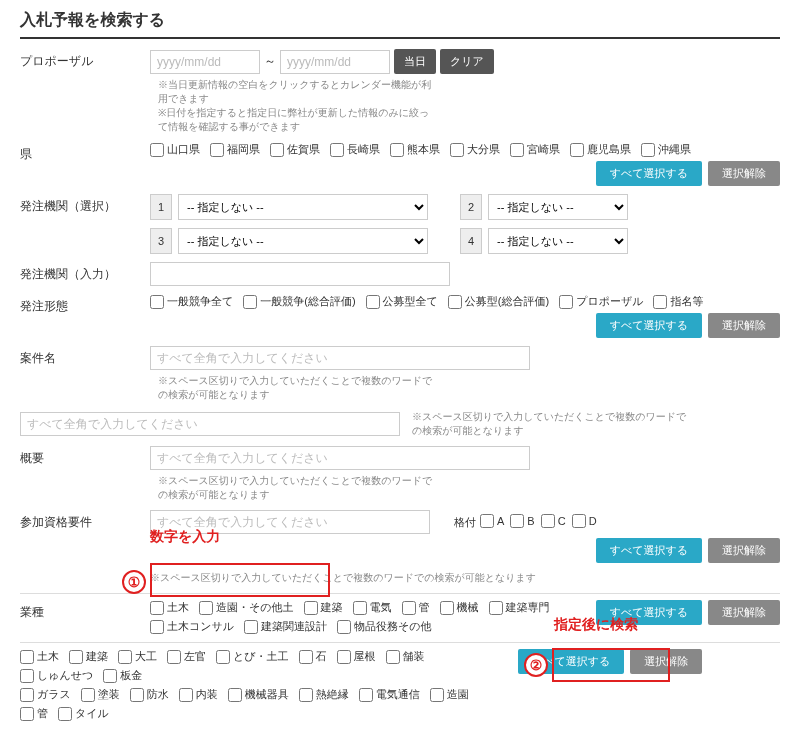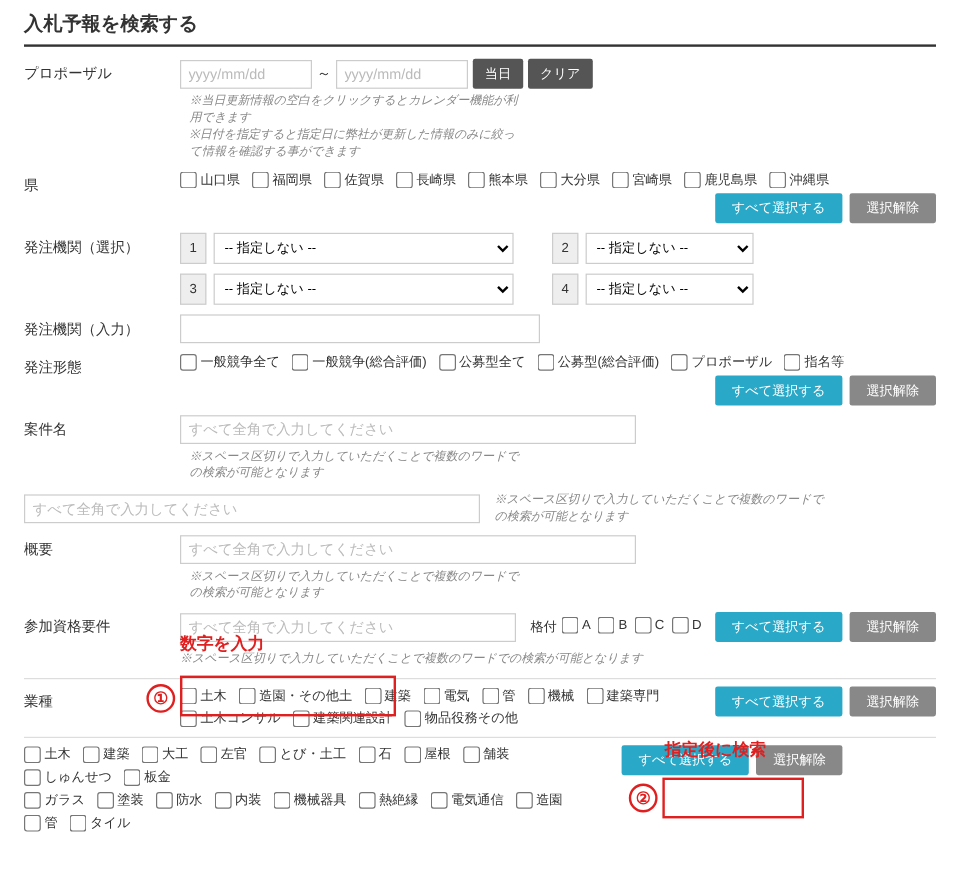--- a/index.html
+++ b/index.html
@@ -2,21 +2,21 @@
 <html><head>
 <meta charset="utf-8">
 <style>
 * { box-sizing: border-box; margin: 0; padding: 0; }
 body { font-family: "Meiryo", sans-serif; font-size: 12px; color: #333; background: #fff; width: 800px; }
 .container { padding: 10px 20px; }
 h2 { font-size: 16px; font-weight: bold; padding-bottom: 6px; border-bottom: 2px solid #333; margin-bottom: 10px; }
 .row { display: flex; align-items: flex-start; margin-bottom: 8px; }
 .label { width: 130px; flex-shrink: 0; font-size: 12px; padding-top: 4px; }
 .content { flex: 1; display: flex; flex-wrap: wrap; align-items: center; gap: 4px; }
-.note { font-size: 10px; color: #888; line-height: 1.4; font-style: italic; }
+.note { font-size: 10px; color: #888; line-height: 1.4; }
 .note-right { margin-left: 8px; max-width: 280px; }
 input[type="text"] { border: 1px solid #ccc; padding: 4px 6px; font-size: 12px; background: #fff; }
 input[type="text"]::placeholder { color: #bbb; }
 .date-input { width: 110px; color: #bbb; }
 .btn { border: none; padding: 5px 10px; font-size: 11px; cursor: pointer; border-radius: 2px; text-align: right; }
 .btn-dark { background: #555; color: #fff; }
 .btn-teal { background: #2aa8c7; color: #fff; padding: 5px 14px; }
 .btn-gray { background: #888; color: #fff; padding: 5px 14px; }
 .checkbox-item { display: inline-flex; align-items: center; margin-right: 6px; font-size: 11px; }
 .checkbox-item input { margin-right: 3px; width: 14px; height: 14px; }
@@ -25,21 +25,21 @@
 .sel-wide { width: 250px; }
 .sel-narrow { width: 140px; }
 .full-input { width: 380px; }
 .med-input { width: 280px; }
 .annot { position: absolute; color: #e02020; font-weight: bold; font-size: 14px; pointer-events: none; }
 .annot-box { position: absolute; border: 2px solid #e02020; pointer-events: none; }
 .annot-circle { position: absolute; border: 2px solid #e02020; border-radius: 50%; width: 24px; height: 24px; display:flex; align-items:center; justify-content:center; color:#e02020; font-weight:bold; font-size:14px; pointer-events:none; background:#fff; }
 .hr { border-top: 1px solid #ddd; margin: 6px 0; }
 .right-btns { margin-left: auto; display: flex; gap: 6px; }
 .agency-row { display:flex; gap:6px; align-items:center; flex-wrap:wrap; width:100%; }
-.kakuduke { margin-left: 8px; font-size: 11px; }
+.kakuduke { margin-left: 20px; font-size: 11px; }
 .rel { position: relative; }
 </style>
 </head>
 <body>
 
 <div class="container rel">
   <h2>入札予報を検索する</h2>
 
   <div class="row">
     <div class="label">プロポーザル</div>

